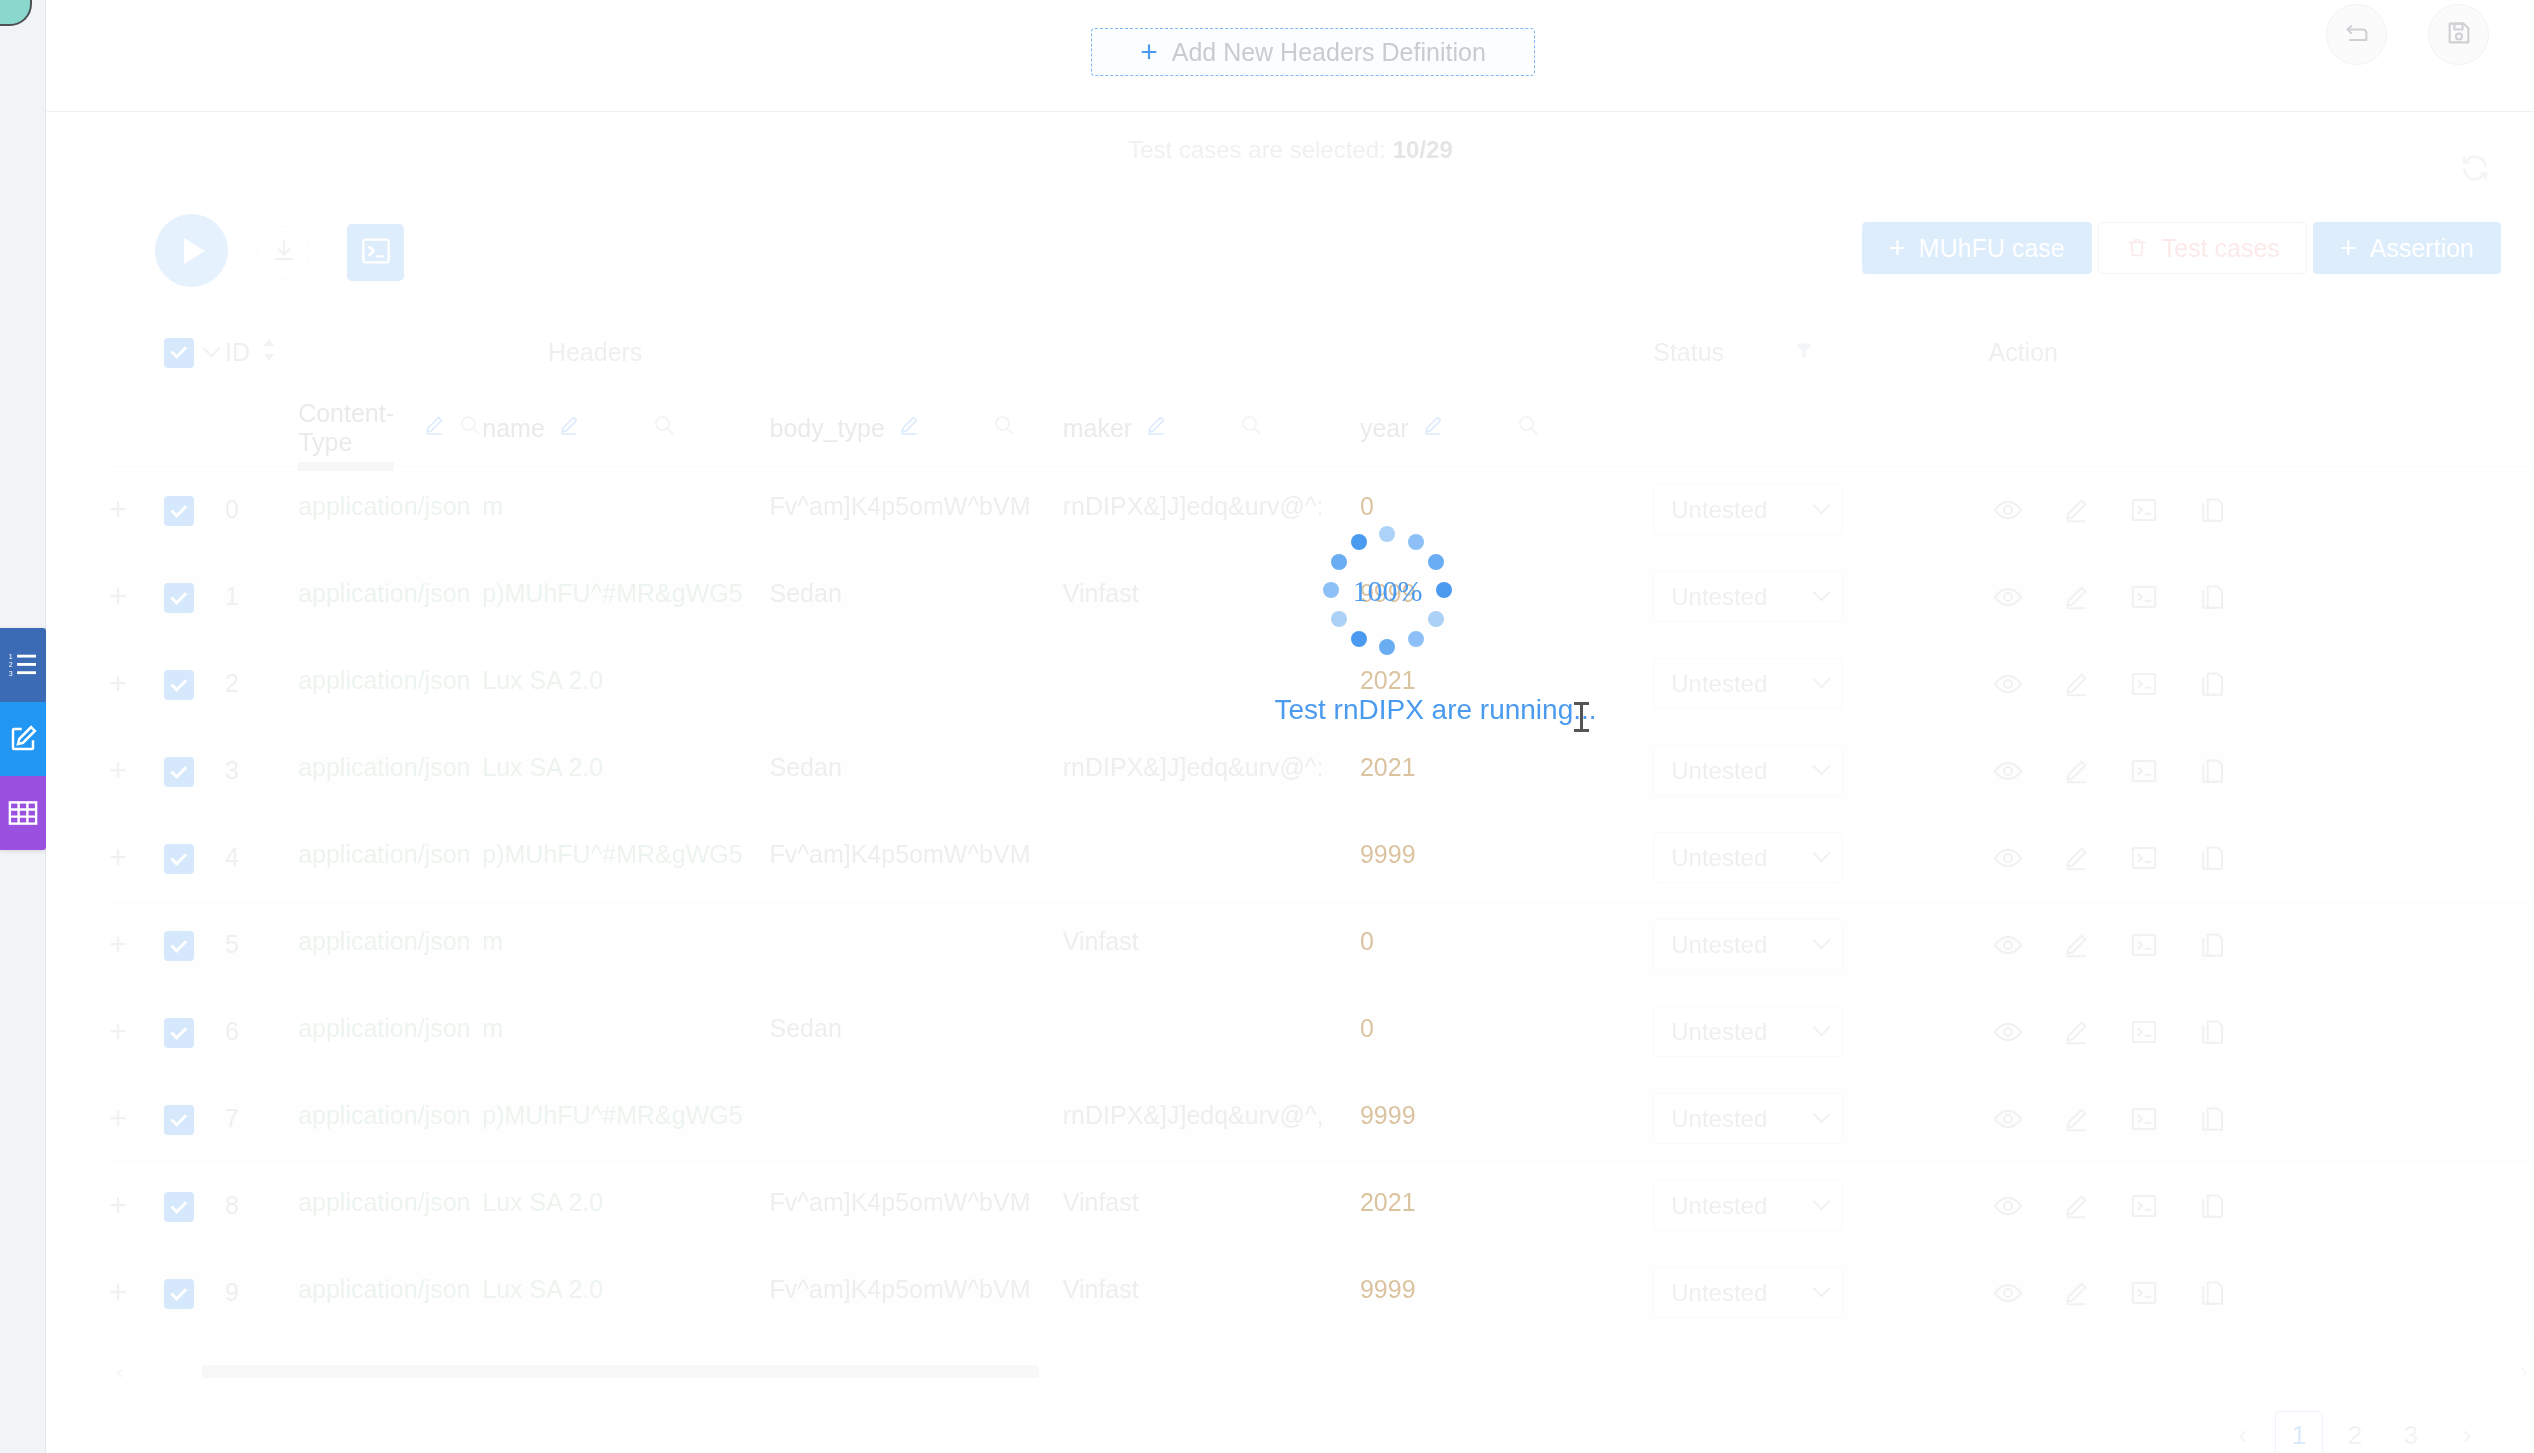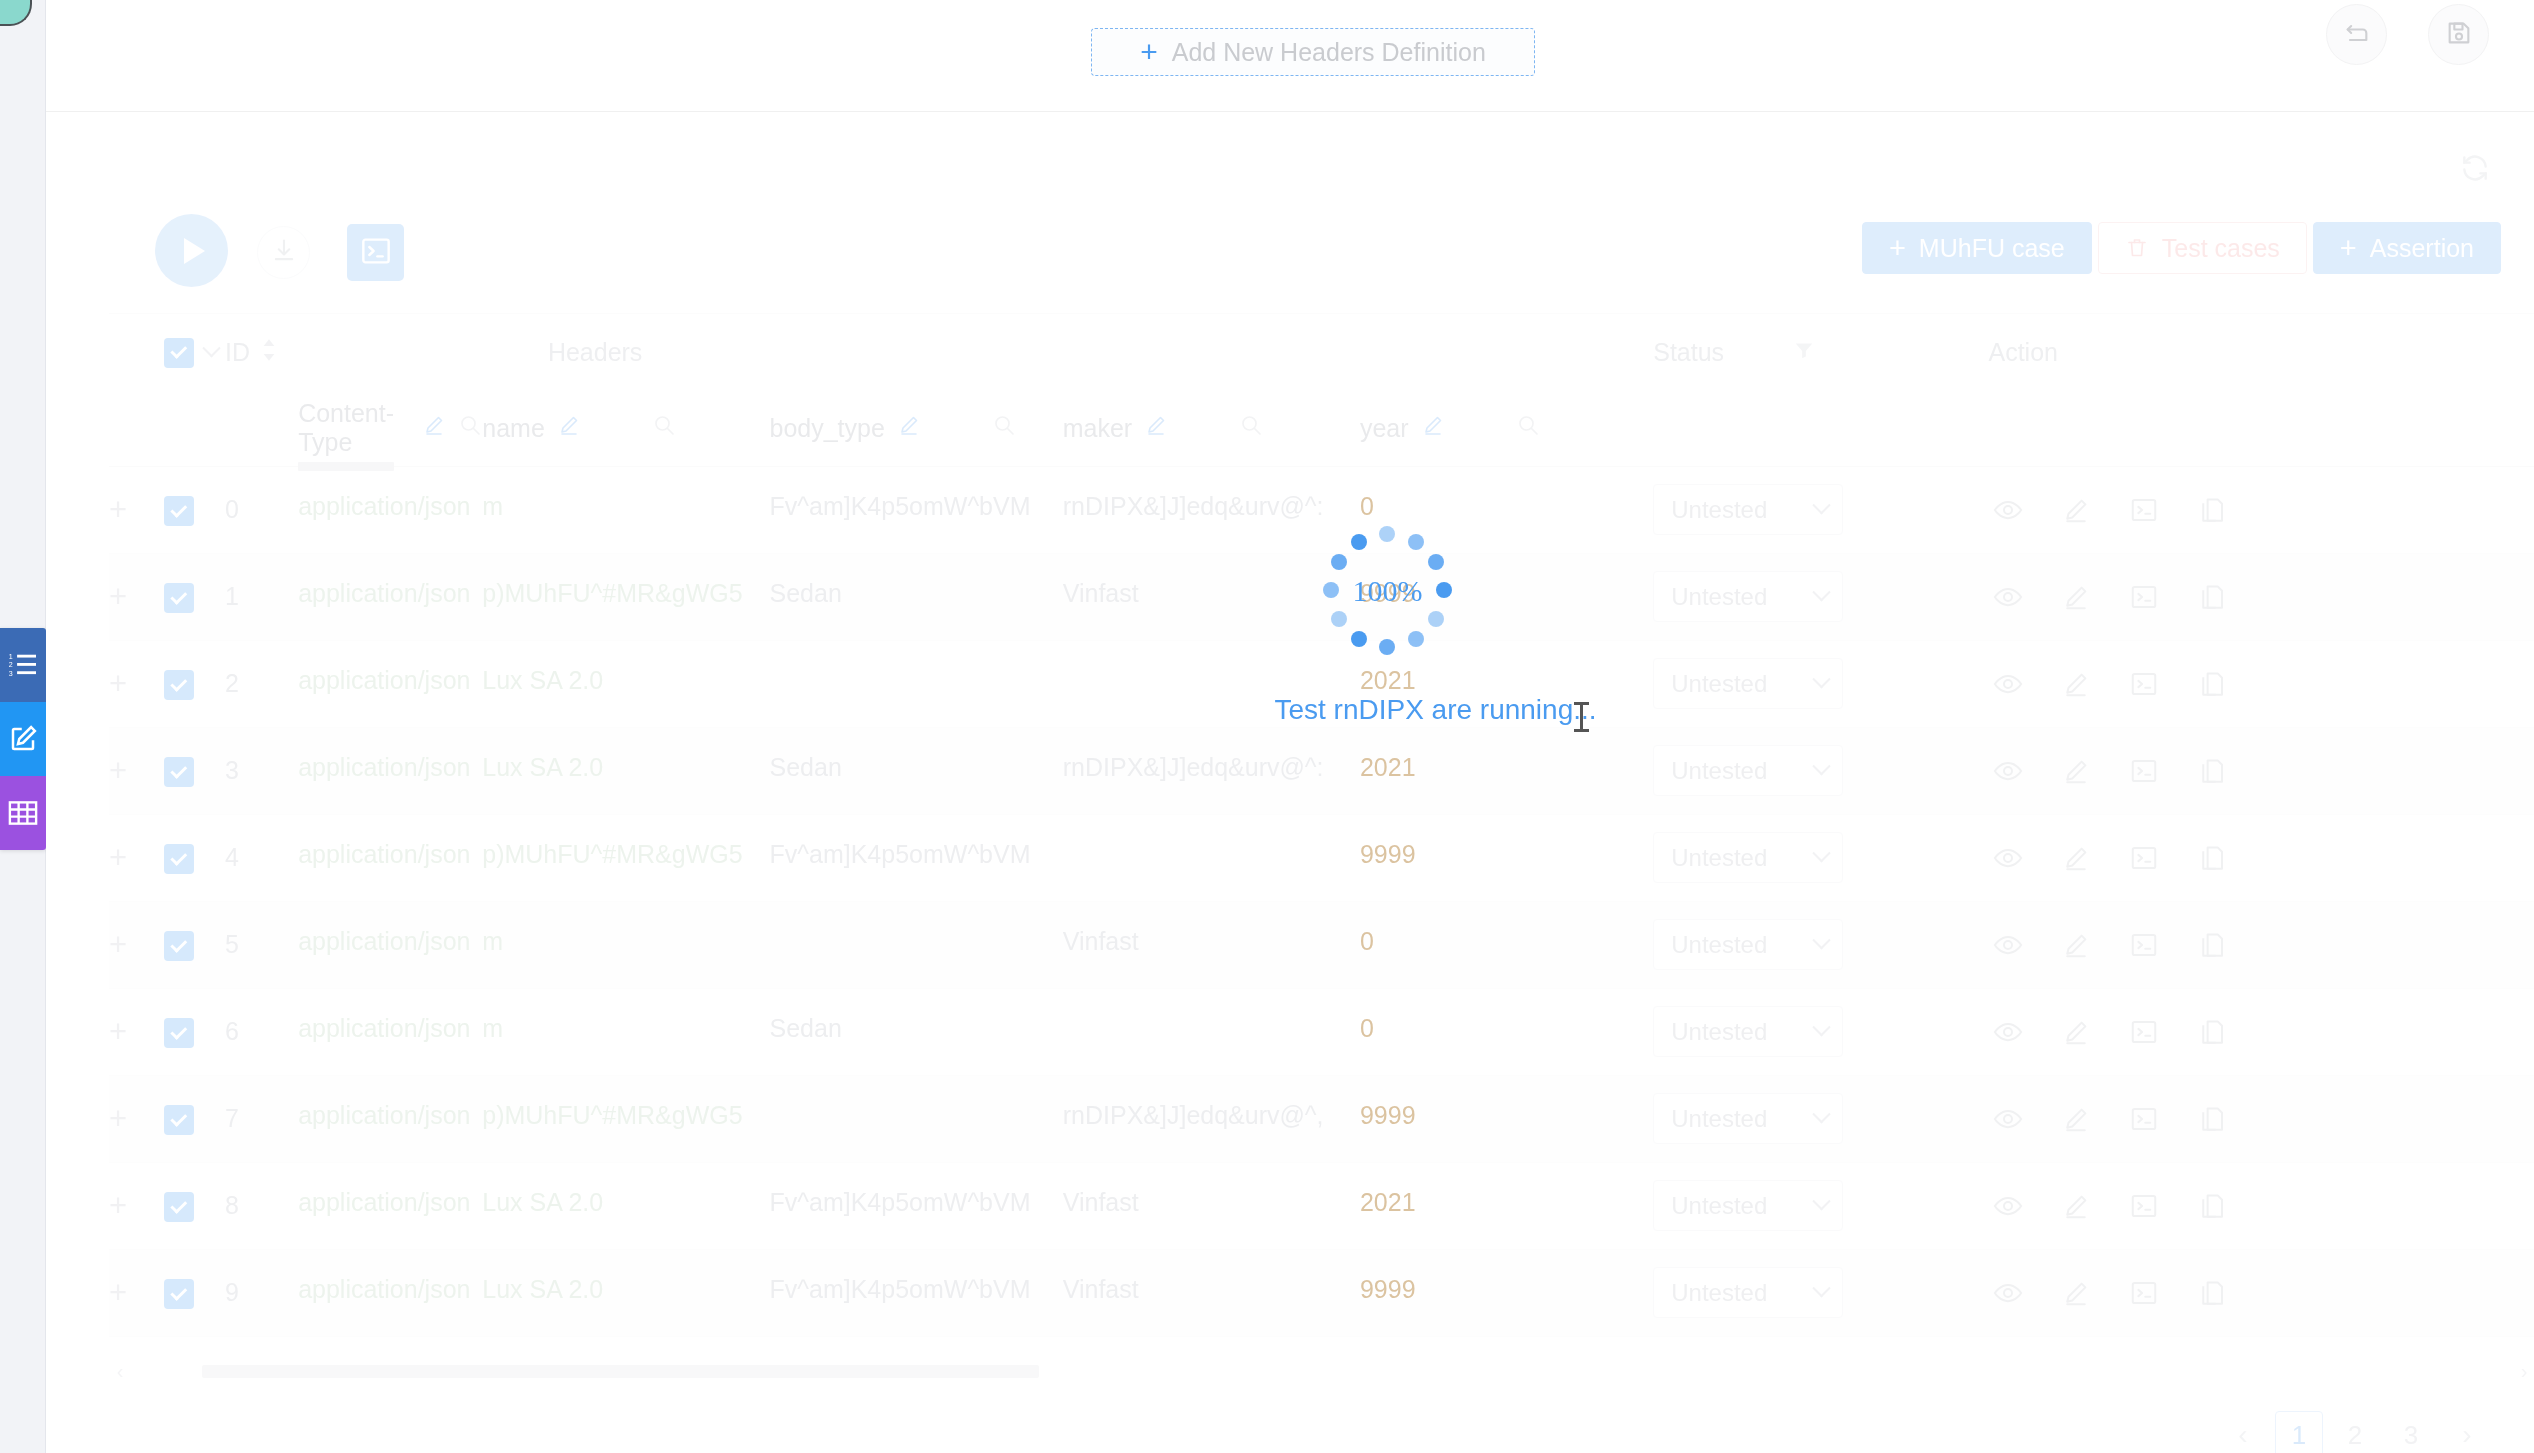--- a/index.html
+++ b/index.html
@@ -301,20 +301,24 @@
         <span>
           <svg width="28" height="28" viewBox="0 0 24 24" fill="none" stroke="#cfd0d3" stroke-width="1.8" stroke-linejoin="round">
             <path d="M4 4h12l4 4v12H4z"></path>
               <path d="M8 4h7v5H8z"></path>
               <circle cx="12" cy="15" r="2.6"></circle>
           </svg>
         </span>
       </div>
     </div>
 
+    <div class="sel-line">
+      <span>Test cases are selected:</span>
+      <b>10/29</b>
+    </div>
     <div id="btn-refresh">
       <span>
         <svg width="32" height="32" viewBox="0 0 24 24" fill="none" stroke="#e0e1e4" stroke-width="1.8" stroke-linecap="round">
           <path d="M20 11a8 8 0 0 0-13.7-5.1L4 8"></path>
             <path d="M4 4v4h4"></path>
           <path d="M4 13a8 8 0 0 0 13.7 5.1L20 16"></path>
             <path d="M20 20v-4h-4"></path>
         </svg>
       </span>
     </div>

